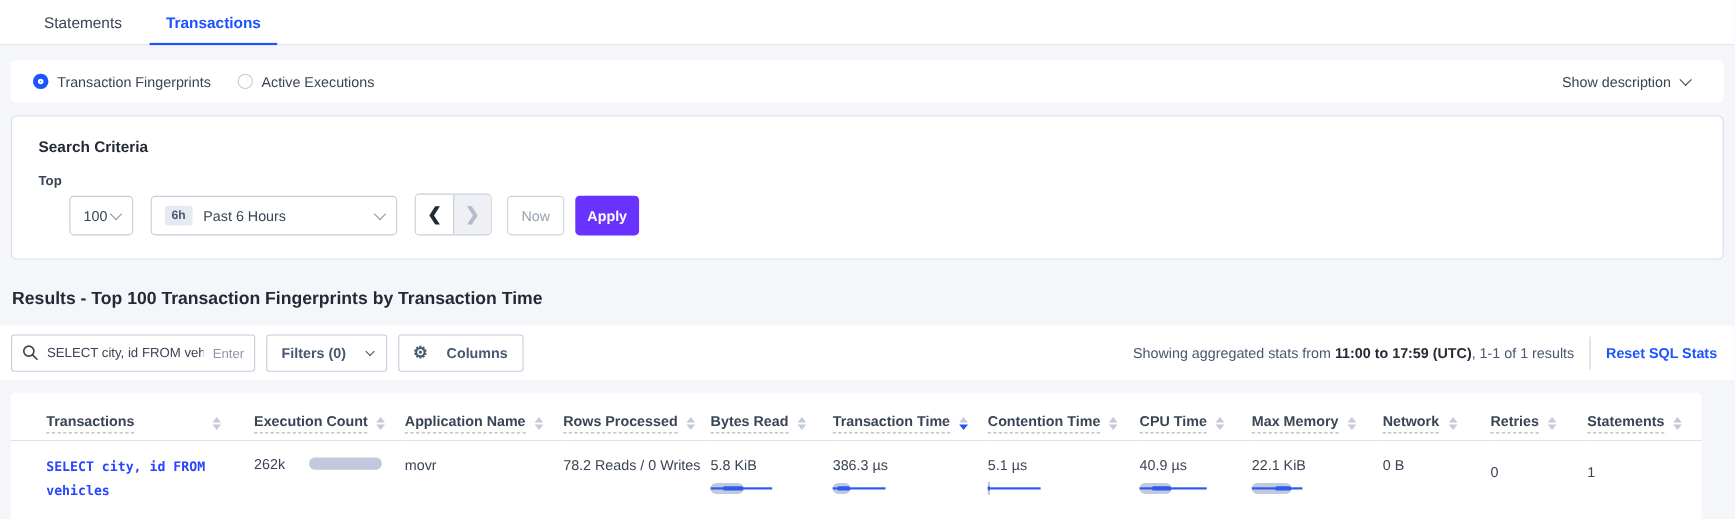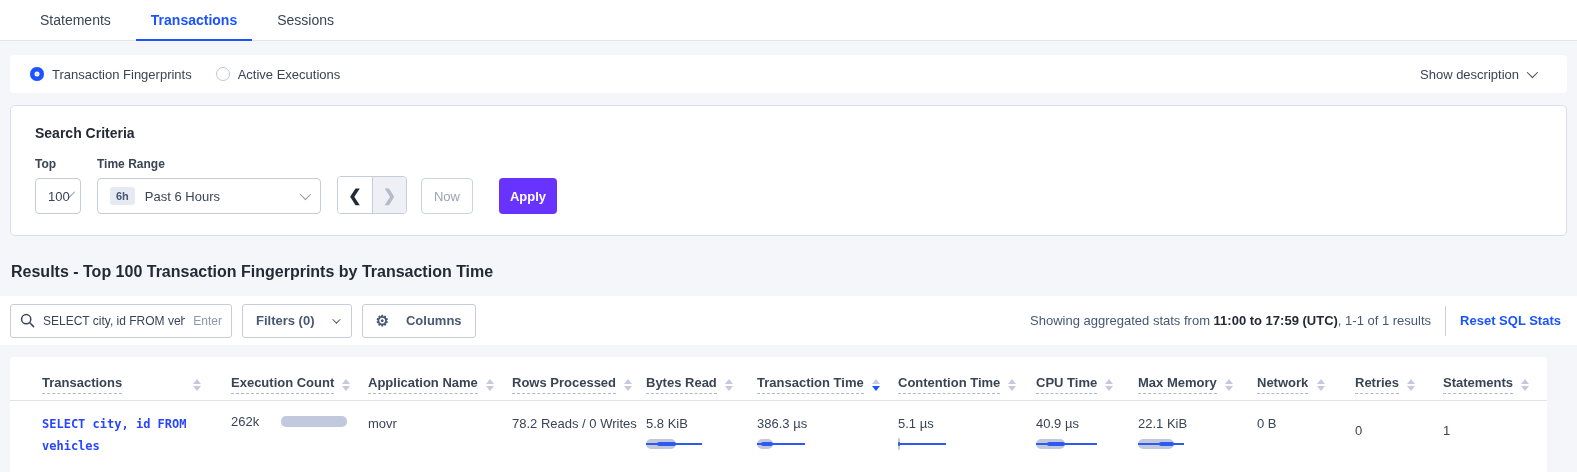--- a/index.html
+++ b/index.html
@@ -20,28 +20,28 @@
   .chev { width:8px; height:8px; border-right:1.6px solid #394455; border-bottom:1.6px solid #394455; transform:rotate(45deg) translateY(-2px); display:inline-block; }
 
   
   .criteria-card { background:#fff; border:1px solid #d9dfe9; border-radius:5px; margin:12px 10px 0; padding:19px 24px 21px; }
   .criteria-title { font-size:14px; font-weight:bold; color:#242a35; }
   .criteria-form { display:flex; align-items:flex-end; margin-top:16px; }
   .field { margin-right:16px; }
   .field-label { font-size:12px; font-weight:bold; color:#394455; margin-bottom:7px; }
   .selectbox { height:36px; border:1px solid #c6cdda; border-radius:4px; background:#fff; display:flex; align-items:center; padding:0 12px; font-size:13px; color:#394455; cursor:pointer; }
   .selectbox .chev { border-color:#8b95ab; margin-left:auto; }
-  .sel-top { width:46px; }
+  .sel-top { width:58px;margin-left:28px; }
   .sel-by { width:134px; }
   .sel-range { width:224px; }
   .range-badge { background:#e6eaf2; color:#475872; font-size:11px; font-weight:bold; border-radius:3px; padding:3px 6px; margin-right:10px; }
   .arrow-group { display:flex; margin-right:14px; border:1px solid #c6cdda; border-radius:4px; overflow:hidden; height:38px; }
   .arrow-btn { width:34px; display:flex; align-items:center; justify-content:center; font-size:16px; font-weight:bold; background:#fff; cursor:pointer; color:#242a35; }
   .arrow-btn.disabled { background:#eef0f5; color:#b4bcca; border-left:1px solid #c6cdda; cursor:default; }
-  .now-btn { height:36px; width:52px; border:1px solid #cdd3df; border-radius:4px; background:#fff; color:#9aa3b5; font-size:13px; display:flex; align-items:center; justify-content:center; margin-right:26px; cursor:pointer; }
+  .now-btn { height:36px; width:52px; border:1px solid #cdd3df; border-radius:4px; background:#fff; color:#9aa3b5; font-size:13px; display:flex; align-items:center; justify-content:center; margin-right:10px; cursor:pointer; }
   .apply-btn { height:36px; width:58px; background:#6933ff; border:none; border-radius:4px; color:#fff; font-size:13px; font-weight:bold; cursor:pointer; }
 
   
   .results-heading { font-size:16px; font-weight:bold; color:#242a35; margin:27px 0 0 11px; }
 
   .toolbar { background:#fff; margin-top:15px; height:49px; display:flex; align-items:center; padding:0 12px 0 10px; }
   .search-wrap { position:relative; }
   .search-input { width:222px; height:34px; border:1px solid #c6cdda; border-radius:3px; padding:0 46px 0 32px; font-size:12px; color:#394455; font-family:"Liberation Sans",sans-serif; }
   .search-icon { position:absolute; left:10px; top:9px; }
   .enter-hint { position:absolute; right:10px; top:10px; font-size:12px; color:#8d96aa; }
@@ -74,21 +74,20 @@
   .bar-line { position:absolute; left:0; top:4px; height:2px; background:#2d5bf0; }
   .bar-thick { position:absolute; top:3px; height:4px; border-radius:2px; background:#2d5bf0; }
   .pad-more { padding-top:20px; }
 </style>
 </head>
 <body>
 
 <div class="tabbar">
   <div class="tab">Statements</div>
   <div class="tab active">Transactions</div>
-  <div class="tab">Sessions</div>
 </div>
 
 <div class="radio-band">
   <div class="radio-opt selected">
     <span class="radio-circle"></span>
     <span>Transaction Fingerprints</span>
   </div>
   <div class="radio-opt">
     <span class="radio-circle"></span>
     <span>Active Executions</span>
@@ -103,21 +102,20 @@
   <div class="criteria-title">Search Criteria</div>
   <div class="criteria-form">
     <div class="field">
       <div class="field-label">Top</div>
       <div class="selectbox sel-top">
         <span>100</span>
         <span class="chev"></span>
       </div>
     </div>
     <div class="field">
-      <div class="field-label">Time Range</div>
       <div class="selectbox sel-range">
         <span class="range-badge">6h</span>
         <span>Past 6 Hours</span>
         <span class="chev"></span>
       </div>
     </div>
     <div class="arrow-group">
       <div class="arrow-btn">❮</div>
       <div class="arrow-btn disabled">❯</div>
     </div>

